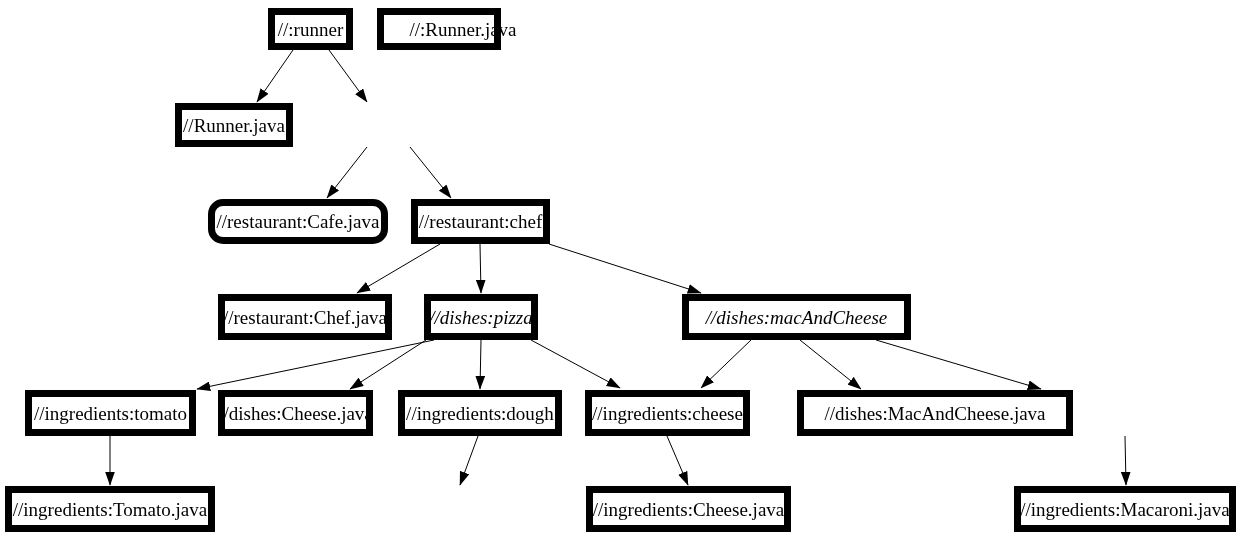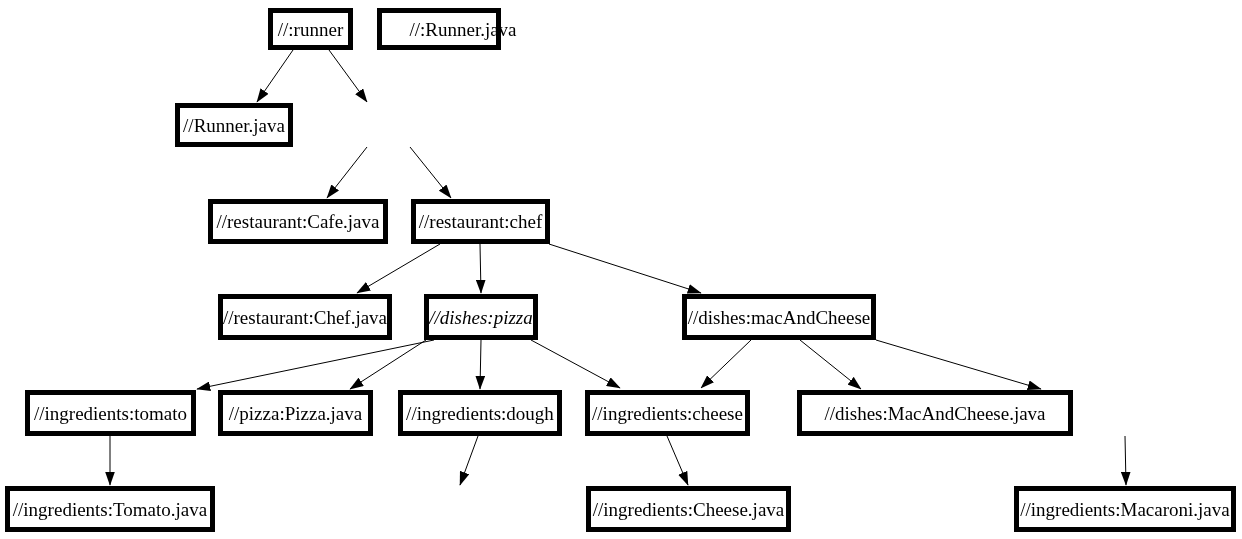--- a/index.html
+++ b/index.html
@@ -18,21 +18,21 @@
   .edges-layer {
     position: absolute;
     left: 0;
     top: 0;
     width: 1242px;
     height: 539px;
   }
   .node {
     position: absolute;
     box-sizing: border-box;
-    border: 5px solid #f9a8d4;
+    border: 7px solid #f9a8d4;
     background: #ffffff;
     color: #000000;
     display: flex;
     align-items: center;
     justify-content: center;
     font-size: 19px;
     line-height: 1;
     white-space: nowrap;
     text-align: center;
   }
@@ -62,26 +62,26 @@
       <line x1="800" y1="340" x2="861" y2="389" stroke="#000000" stroke-width="1" marker-end="url(#arrowhead)"></line>
       <line x1="876" y1="340" x2="1041" y2="389" stroke="#000000" stroke-width="1" marker-end="url(#arrowhead)"></line>
       <line x1="110" y1="436" x2="110" y2="485" stroke="#000000" stroke-width="1" marker-end="url(#arrowhead)"></line>
       <line x1="478" y1="436" x2="460" y2="485" stroke="#000000" stroke-width="1" marker-end="url(#arrowhead)"></line>
       <line x1="667" y1="436" x2="688" y2="485" stroke="#000000" stroke-width="1" marker-end="url(#arrowhead)"></line>
       <line x1="1125" y1="436" x2="1126" y2="485" stroke="#000000" stroke-width="1" marker-end="url(#arrowhead)"></line>
     </svg>
     <div class="node" style="left: 268px; top: 8px; width: 85px; height: 42px; background: rgb(255, 255, 255); border-color: rgb(0, 0, 0); color: rgb(0, 0, 0);">//:runner</div>
     <div class="node" style="left: 377px; top: 8px; width: 124px; height: 42px; background: rgb(255, 255, 255); border-color: rgb(0, 0, 0); color: rgb(0, 0, 0); padding-left: 48px;">//:Runner.java</div>
     <div class="node" style="left: 175px; top: 103px; width: 118px; height: 44px; background: rgb(255, 255, 255); border-color: rgb(0, 0, 0); color: rgb(0, 0, 0);">//Runner.java</div>
-    <div class="node" style="left: 208px; top: 199px; width: 180px; height: 45px; background: rgb(255, 255, 255); border-color: rgb(0, 0, 0); color: rgb(0, 0, 0);">//restaurant:Cafe.java</div>
+    <div class="node" style="left: 208px; top: 199px; width: 180px; height: 45px; background: rgb(255, 255, 255); border-color: rgb(0, 0, 0); color: rgb(0, 0, 0); border-radius: 15px;">//restaurant:Cafe.java</div>
     <div class="node" style="left: 411px; top: 199px; width: 139px; height: 45px; background: rgb(255, 255, 255); border-color: rgb(0, 0, 0); color: rgb(0, 0, 0);">//restaurant:chef</div>
     <div class="node" style="left: 218px; top: 294px; width: 174px; height: 46px; background: rgb(255, 255, 255); border-color: rgb(0, 0, 0); color: rgb(0, 0, 0);">//restaurant:Chef.java</div>
     <div class="node" style="left: 424px; top: 294px; width: 114px; height: 46px; background: rgb(255, 255, 255); border-color: rgb(0, 0, 0); color: rgb(0, 0, 0); font-style: italic;">//dishes:pizza</div>
-    <div class="node" style="left: 682px; top: 294px; width: 194px; height: 46px; background: rgb(255, 255, 255); border-color: rgb(0, 0, 0); color: rgb(0, 0, 0);">//dishes:macAndCheese</div>
+    <div class="node" style="left: 682px; top: 294px; width: 229px; height: 46px; background: rgb(255, 255, 255); border-color: rgb(0, 0, 0); color: rgb(0, 0, 0); font-style: italic;">//dishes:macAndCheese</div>
     <div class="node" style="left: 25px; top: 390px; width: 171px; height: 46px; background: rgb(255, 255, 255); border-color: rgb(0, 0, 0); color: rgb(0, 0, 0);">//ingredients:tomato</div>
-    <div class="node" style="left: 218px; top: 390px; width: 155px; height: 46px; background: rgb(255, 255, 255); border-color: rgb(0, 0, 0); color: rgb(0, 0, 0);">//pizza:Pizza.java</div>
+    <div class="node" style="left: 218px; top: 390px; width: 155px; height: 46px; background: rgb(255, 255, 255); border-color: rgb(0, 0, 0); color: rgb(0, 0, 0);">//dishes:Cheese.java</div>
     <div class="node" style="left: 398px; top: 390px; width: 164px; height: 46px; background: rgb(255, 255, 255); border-color: rgb(0, 0, 0); color: rgb(0, 0, 0);">//ingredients:dough</div>
     <div class="node" style="left: 585px; top: 390px; width: 165px; height: 46px; background: rgb(255, 255, 255); border-color: rgb(0, 0, 0); color: rgb(0, 0, 0);">//ingredients:cheese</div>
     <div class="node" style="left: 797px; top: 390px; width: 276px; height: 46px; background: rgb(255, 255, 255); border-color: rgb(0, 0, 0); color: rgb(0, 0, 0);">//dishes:MacAndCheese.java</div>
     <div class="node" style="left: 5px; top: 486px; width: 210px; height: 46px; background: rgb(255, 255, 255); border-color: rgb(0, 0, 0); color: rgb(0, 0, 0);">//ingredients:Tomato.java</div>
     <div class="node" style="left: 586px; top: 486px; width: 205px; height: 46px; background: rgb(255, 255, 255); border-color: rgb(0, 0, 0); color: rgb(0, 0, 0);">//ingredients:Cheese.java</div>
     <div class="node" style="left: 1014px; top: 486px; width: 222px; height: 46px; background: rgb(255, 255, 255); border-color: rgb(0, 0, 0); color: rgb(0, 0, 0); text-align: right;">//ingredients:Macaroni.java</div>
   </div>
 
 </body></html>

